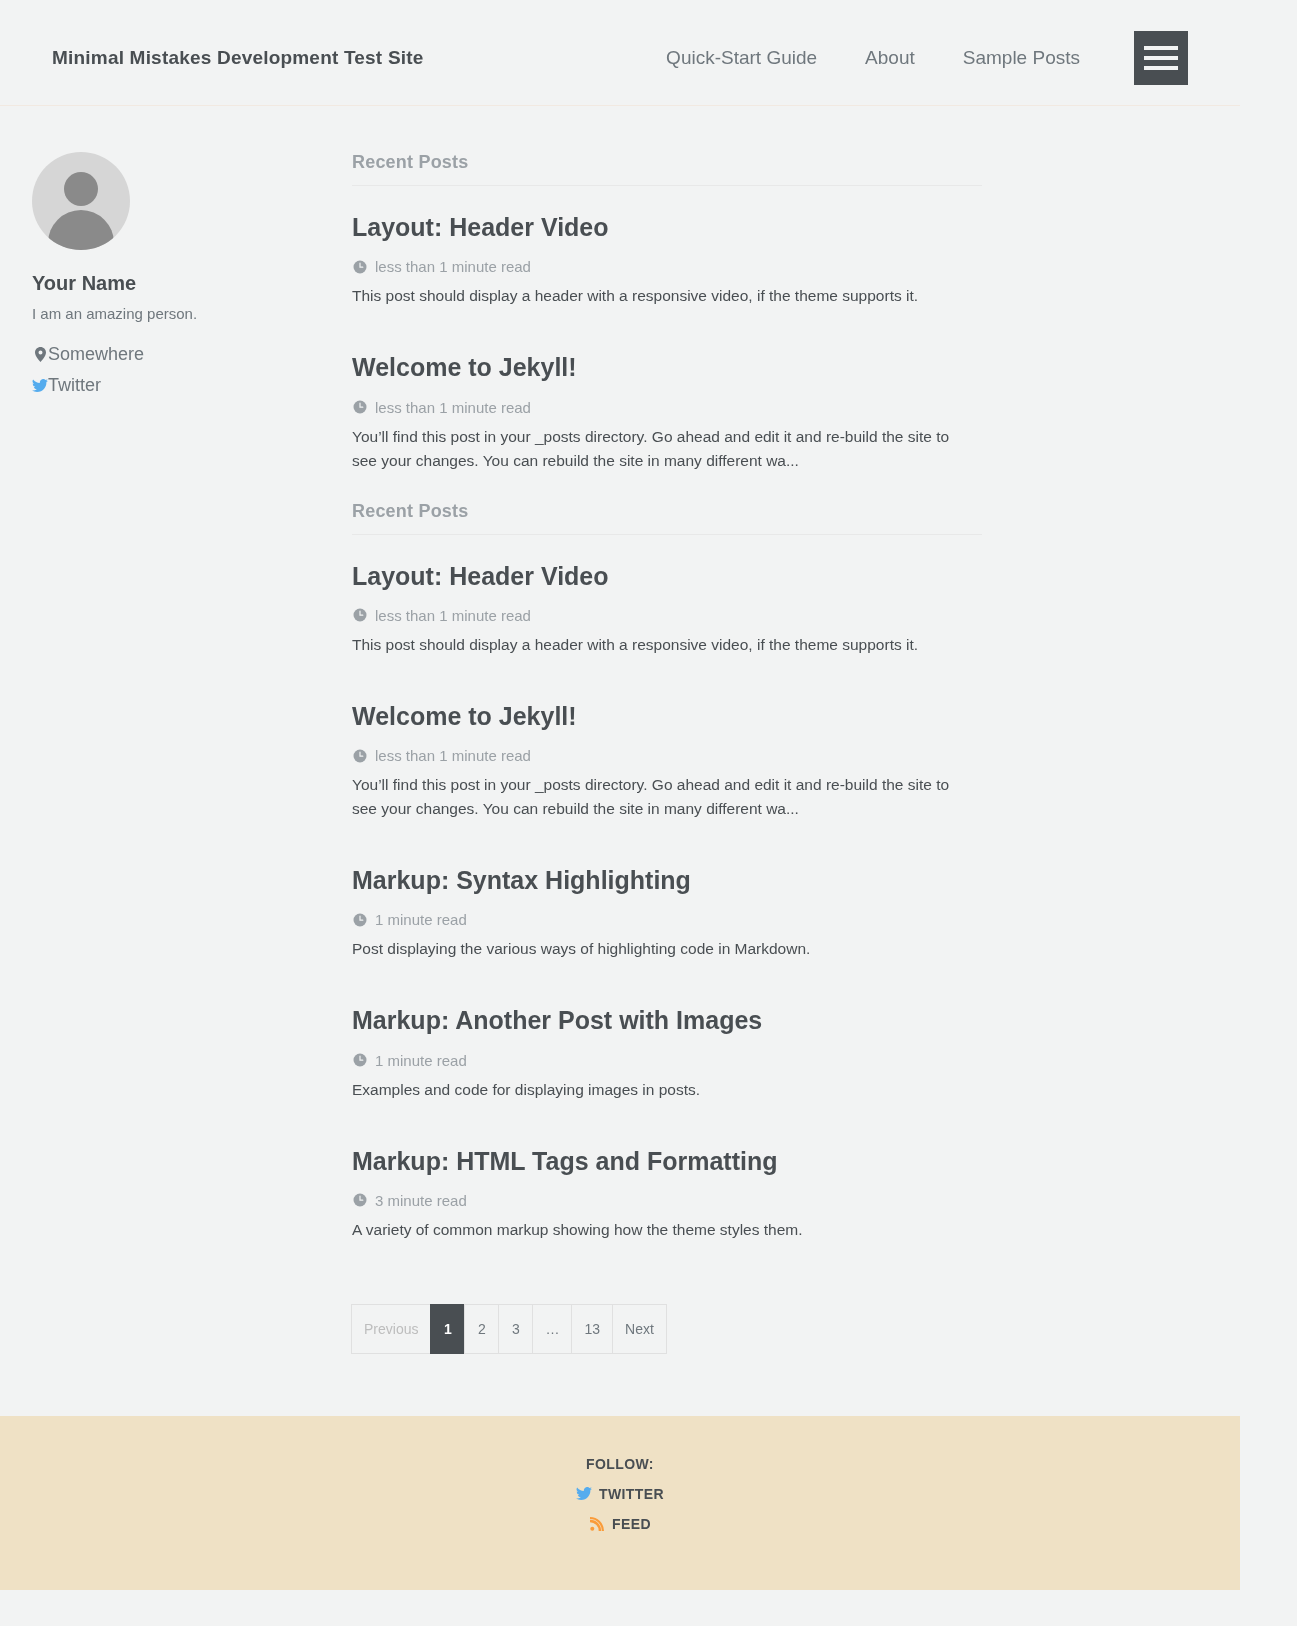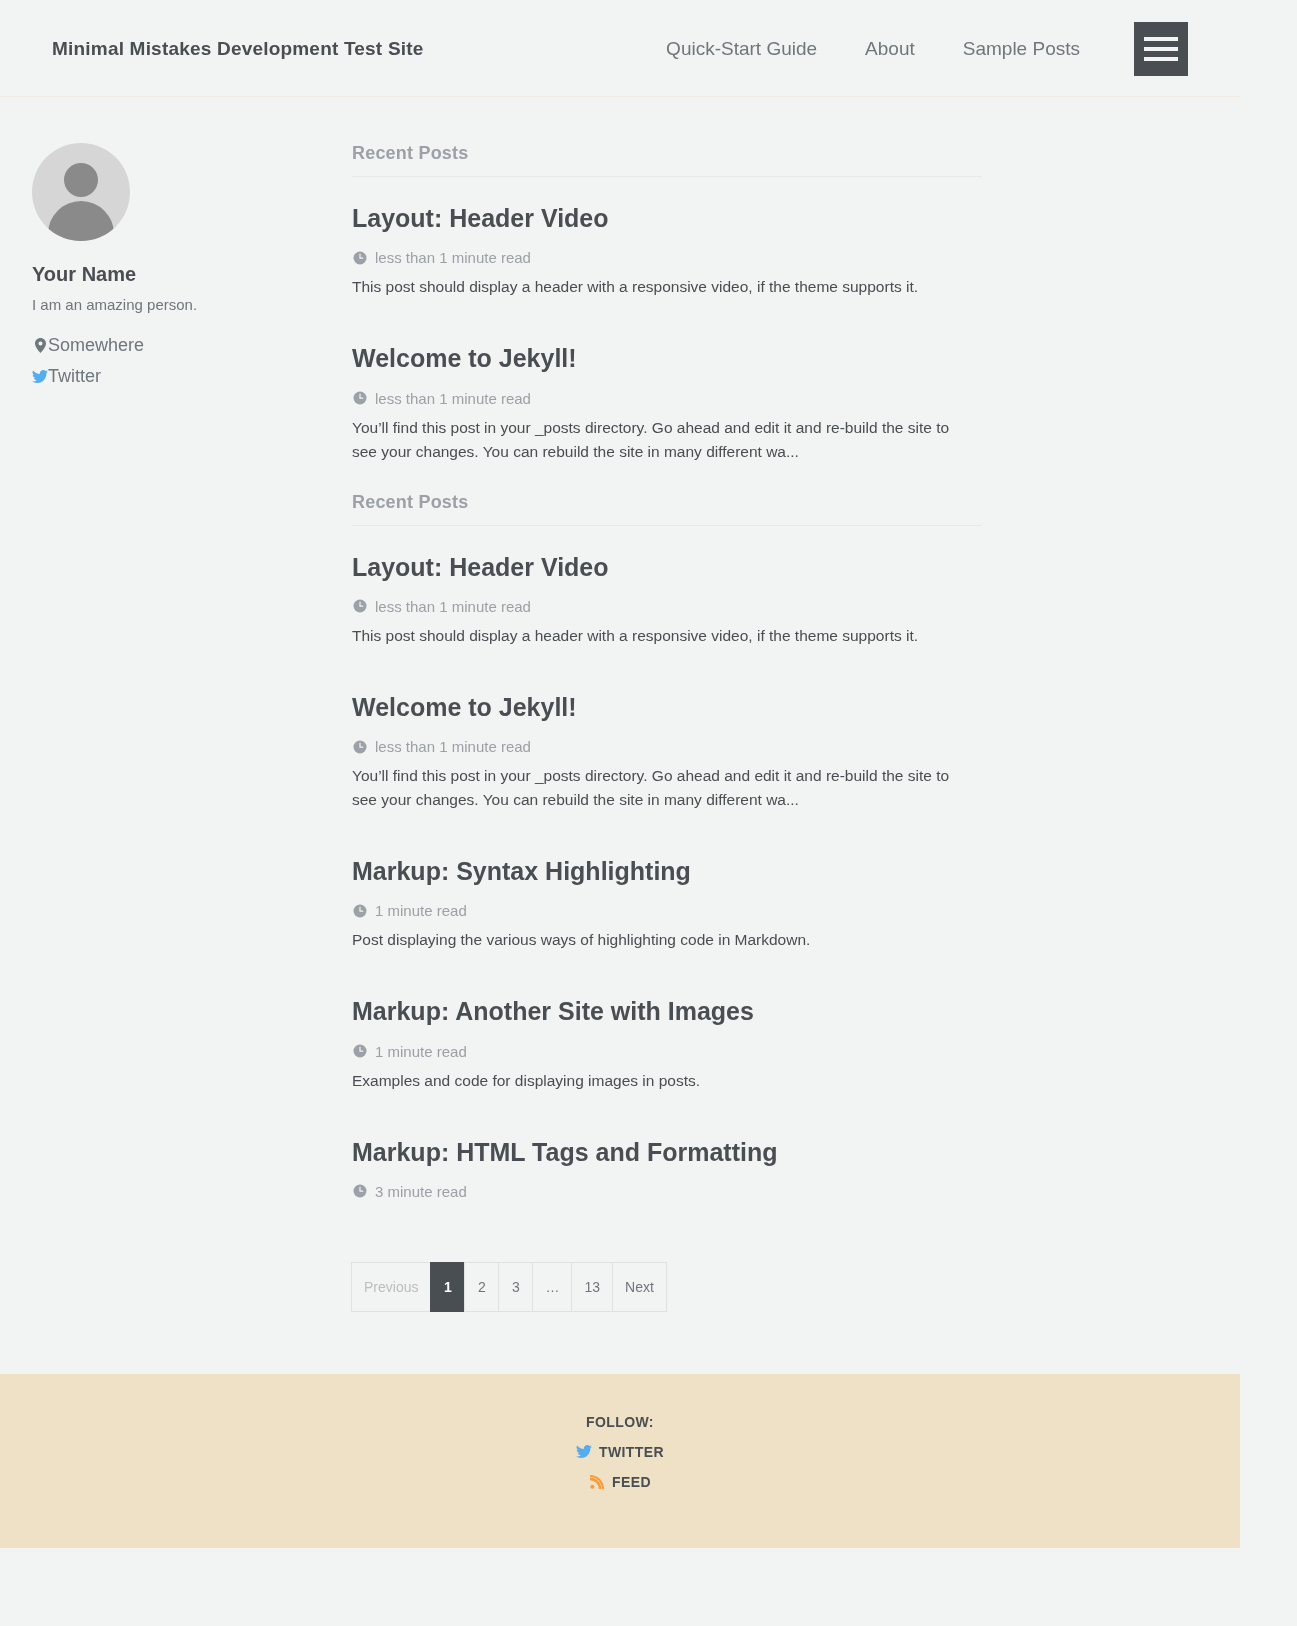--- a/index.html
+++ b/index.html
@@ -23,21 +23,21 @@
 
   
   .masthead {
     background: #f2f3f3;
     border-bottom: 1px solid #f2e9e1;
     height: 97px;
     position: relative;
   }
   .masthead-inner {
     max-width: 1200px;
-    margin: 0 auto;
+    margin: 9px auto;
     padding: 0 32px;
     height: 97px;
     display: flex;
     align-items: center;
     justify-content: space-between;
   }
   .site-title {
     font-size: 19px;
     font-weight: bold;
     color: #494e52;
@@ -363,21 +363,21 @@
                 <circle cx="7" cy="7" r="6.5" fill="#9ba1a6"></circle>
                 <path d="M7 3.2v4h2.8" stroke="#f2f3f3" stroke-width="1.2" fill="none" stroke-linecap="round"></path>
               </svg>
           </span>
           <span>1 minute read</span>
         </p>
         <p class="item-excerpt">Post displaying the various ways of highlighting code in Markdown.</p>
       </article>
 
       <article class="list-item">
-        <h2 class="item-title">Markup: Another Site with Images</h2>
+        <h2 class="item-title">Markup: Another Post with Images</h2>
         <p class="item-meta">
           <span class="ico">
             <svg width="14" height="14" viewBox="0 0 14 14">
                 <circle cx="7" cy="7" r="6.5" fill="#9ba1a6"></circle>
                 <path d="M7 3.2v4h2.8" stroke="#f2f3f3" stroke-width="1.2" fill="none" stroke-linecap="round"></path>
               </svg>
           </span>
           <span>1 minute read</span>
         </p>
         <p class="item-excerpt">Examples and code for displaying images in posts.</p>
@@ -387,20 +387,21 @@
         <h2 class="item-title">Markup: HTML Tags and Formatting</h2>
         <p class="item-meta">
           <span class="ico">
             <svg width="14" height="14" viewBox="0 0 14 14">
                 <circle cx="7" cy="7" r="6.5" fill="#9ba1a6"></circle>
                 <path d="M7 3.2v4h2.8" stroke="#f2f3f3" stroke-width="1.2" fill="none" stroke-linecap="round"></path>
               </svg>
           </span>
           <span>3 minute read</span>
         </p>
+        <p class="item-excerpt">A variety of common markup showing how the theme styles them.</p>
       </article>
 
       <nav class="pagination">
         <span class="disabled">Previous</span>
         <span class="current">1</span>
         <a href="#">2</a>
         <a href="#">3</a>
         <span>…</span>
         <a href="#">13</a>
         <a href="#">Next</a>

